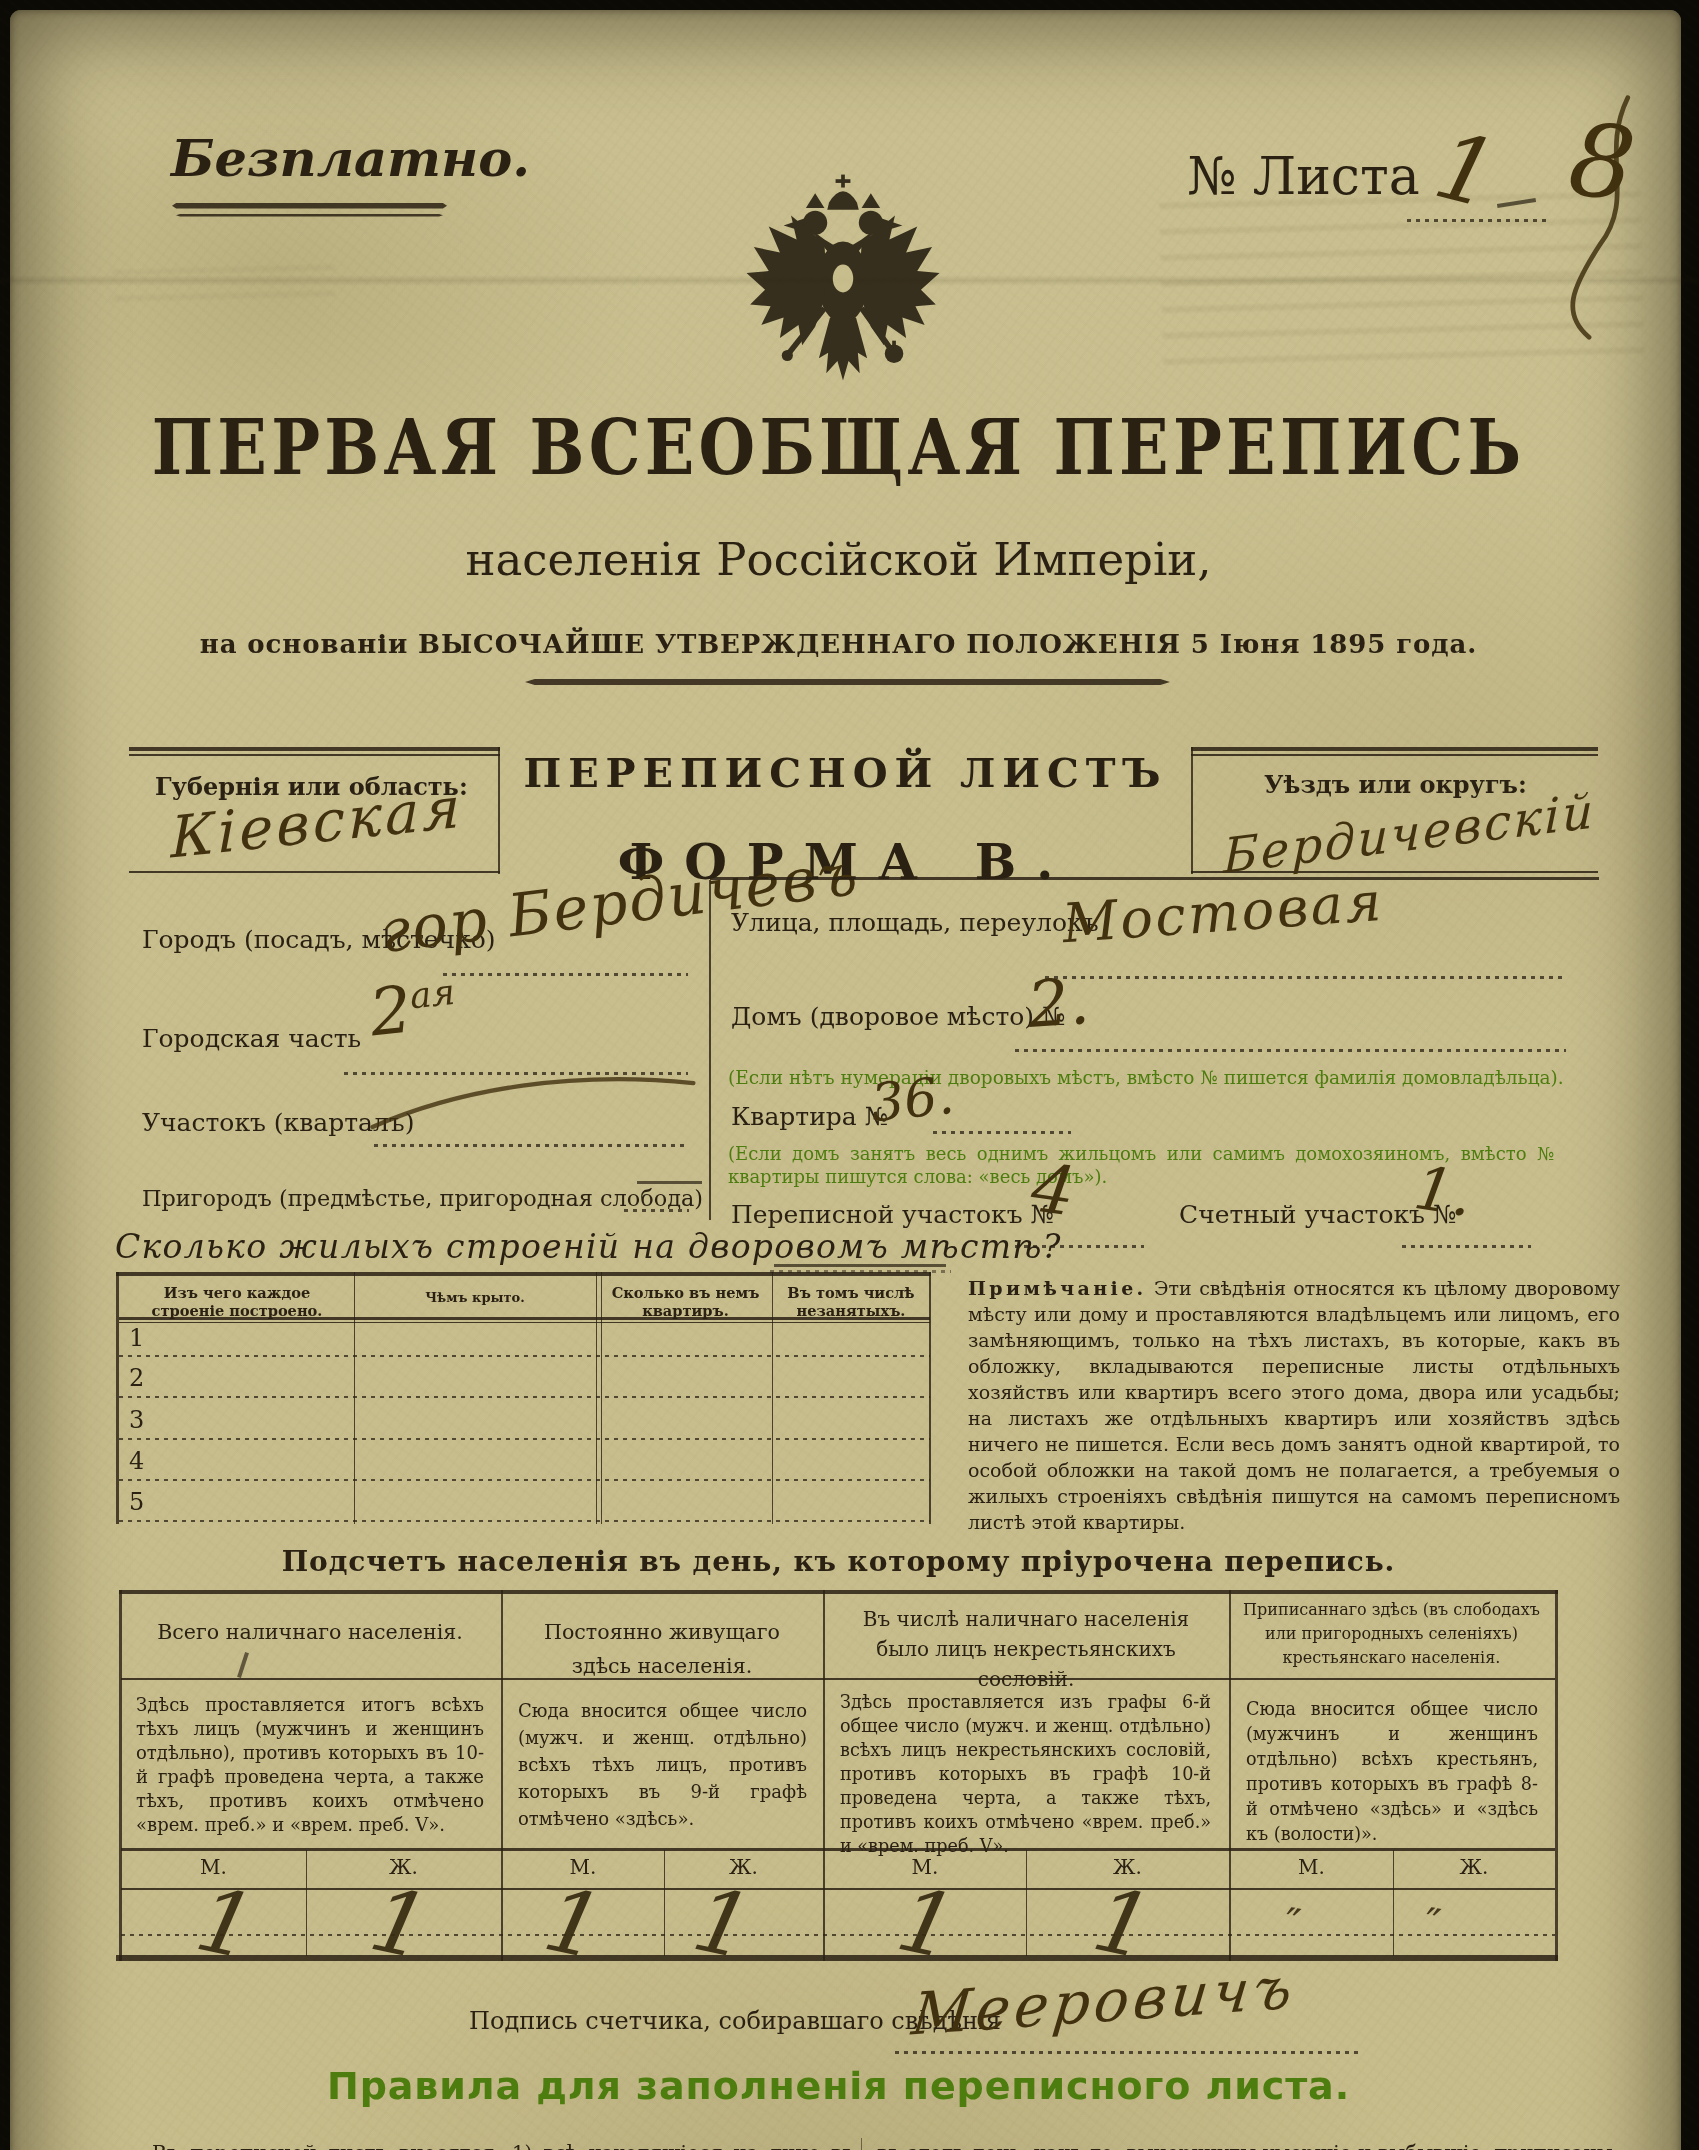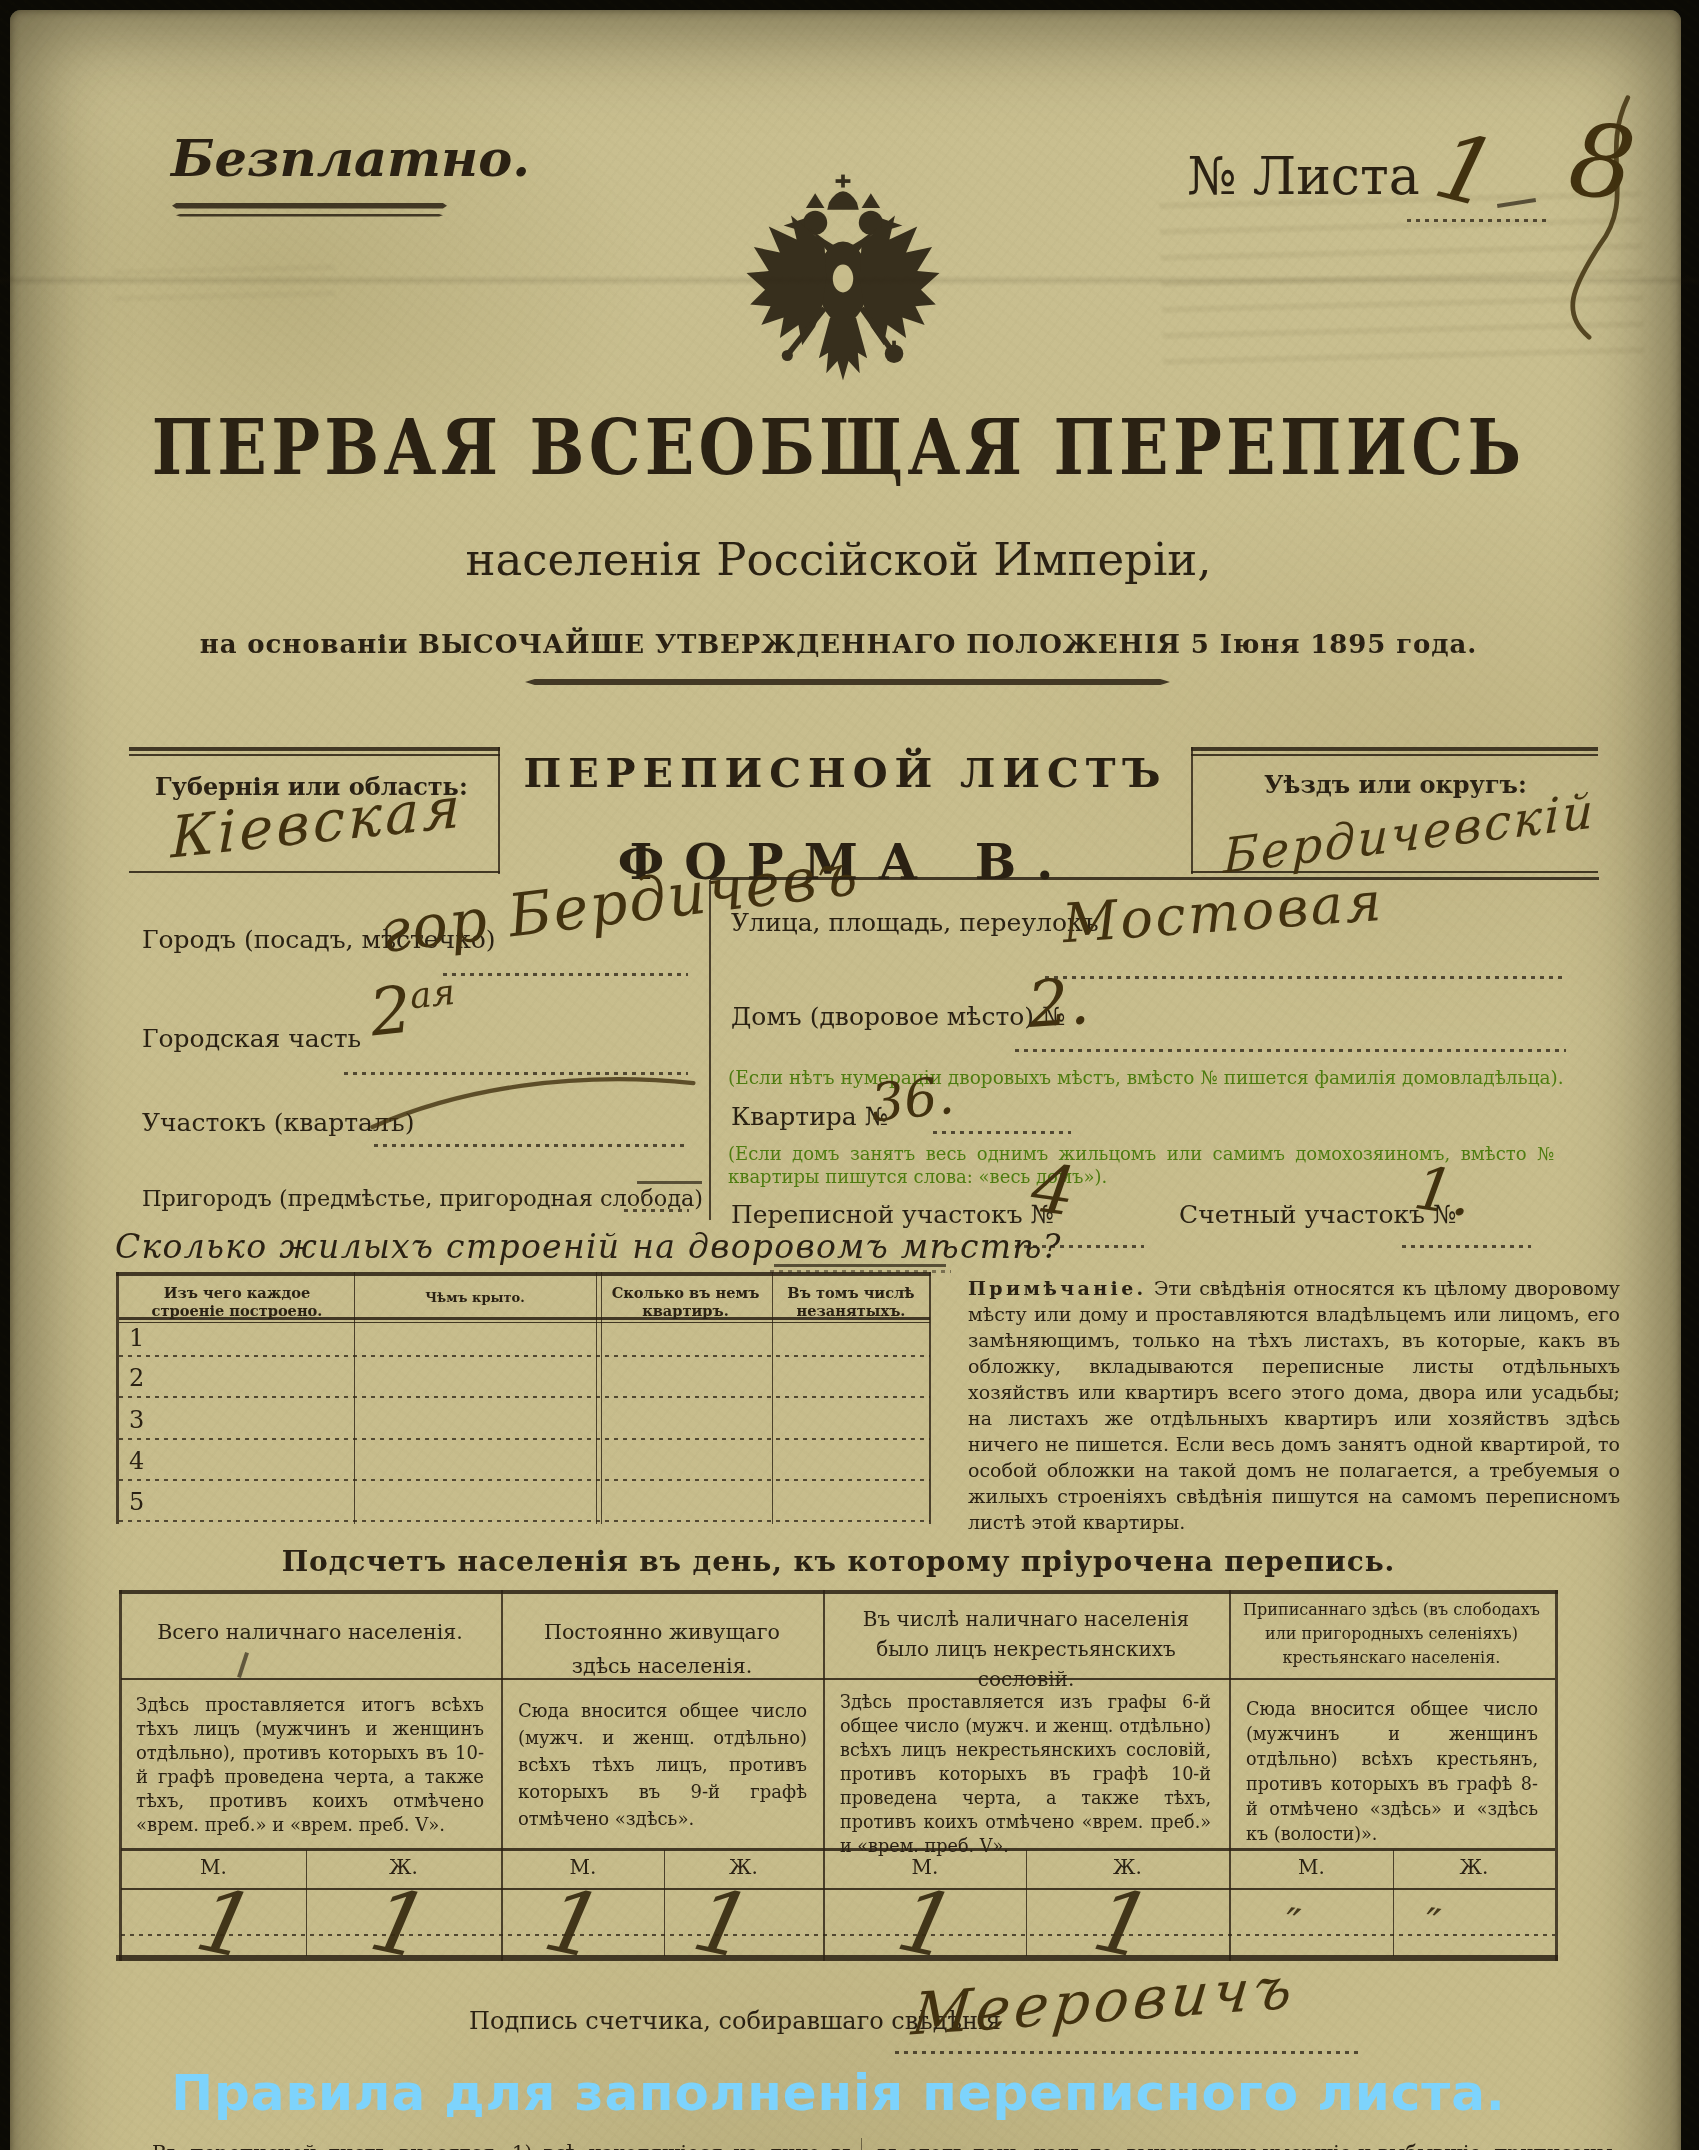--- a/index.html
+++ b/index.html
@@ -236,21 +236,21 @@
   <div class="tmark" data-name="tally-col2-f-value" style="left:695px;top:1880px;">1</div>
   <div class="tmark" data-name="tally-col3-m-value" style="left:899px;top:1880px;">1</div>
   <div class="tmark" data-name="tally-col3-f-value" style="left:1095px;top:1880px;">1</div>
   <div class="tditto" data-name="tally-col4-m-value" style="left:1284px;top:1903px;">″</div>
   <div class="tditto" data-name="tally-col4-f-value" style="left:1424px;top:1903px;">″</div>
 
   <div class="lbl" data-name="enumerator-signature-label" style="left:469px;top:2007px;font-size:24px;">Подпись счетчика, собиравшаго свѣдѣнія</div>
   <div class="dots" style="left:895px;top:2051px;width:465px" data-name="signature-line"></div>
   <div class="hw" data-name="enumerator-signature-value" style="left:912px;top:1972px;font-size:58px;letter-spacing:4.3px;transform:rotate(-4deg) skewX(-10deg);">Мееровичъ</div>
 
-  <div class="ctr abs b" data-name="rules-title" style="left:86px;top:2064px;width:1505px;font-size:50px;font-family:'DejaVu Sans',sans-serif;letter-spacing:0.9px;color:#7dd3fc;">Правила для заполненія переписного листа.</div>
+  <div class="ctr abs b" data-name="rules-title" style="left:86px;top:2064px;width:1505px;font-size:38px;font-family:'DejaVu Sans',sans-serif;letter-spacing:0.9px;color:#4d7c0f;">Правила для заполненія переписного листа.</div>
 
   <div class="vline" style="left:861px;top:2138px;width:1.3px;height:422px;opacity:.55"></div>
 
   <div class="rules-body pre" data-name="rules-left-column" style="left:113px;top:2140px;width:742px;text-indent:39px;">Въ переписной листъ вносятся: 1) всѣ находящіеся на лицо въ данномъ хозяйствѣ или квартирѣ, т. е. всѣ тѣ лица, которыя провели въ данной квартирѣ ночь, предшествовавшую тому дню, къ которому пріурочивается перепись, или прибыли въ квартиру утромъ того дня, проведя ночь въ пути, безразлично отъ того, обыкновенно-ли они здѣсь проживаютъ или находятся здѣсь только временно (за исключеніемъ солдатъ на постоѣ); находящимися на лицо должны считаться и всѣ тѣ, которые по своимъ служебнымъ обязанностямъ провели ночь на дежурствѣ, ночной работѣ и т. п. 2) всѣ лица, принадлежащія къ составу этого хозяйства, но находящіяся во временной отлучкѣ. Не слѣдуетъ записывать такихъ членовъ семьи, которые по своимъ служебнымъ, промышленнымъ, учебнымъ и т. п. занятіямъ обыкновенно проживаютъ въ другомъ мѣстѣ, напримѣръ, не слѣдуетъ записывать дѣтей, которыя для полученія образованія или находясь въ обученіи проживаютъ въ другомъ мѣстѣ, отдѣльно отъ своей семьи. Подобныя лица должны быть записываемы временно пребывающими въ тѣхъ случаяхъ, когда они прибыли домой на побывку.
 3) Листы должны быть заполнены къ тому дню, къ которому пріурочивается перепись, и утромъ самого послѣдняго дня переписи вновь провѣрены и, если нужно, исправлены по составу населенія</div>
 
   <div class="abs" style="left:877px;top:2140px;width:742px;" data-name="rules-right-column">
     <div class="rules-body" style="position:static;text-indent:0;" data-name="rules-right-para1">въ этотъ день, какъ-то: вычеркнуты умершіе и выбывшіе, приписаны, съ надлежащими отмѣтками во всѣхъ графахъ, родившіеся и вновь прибывшіе, отмѣчены вступившіе въ бракъ, или овдовѣвшіе и т. д.</div>
 
   </div>

